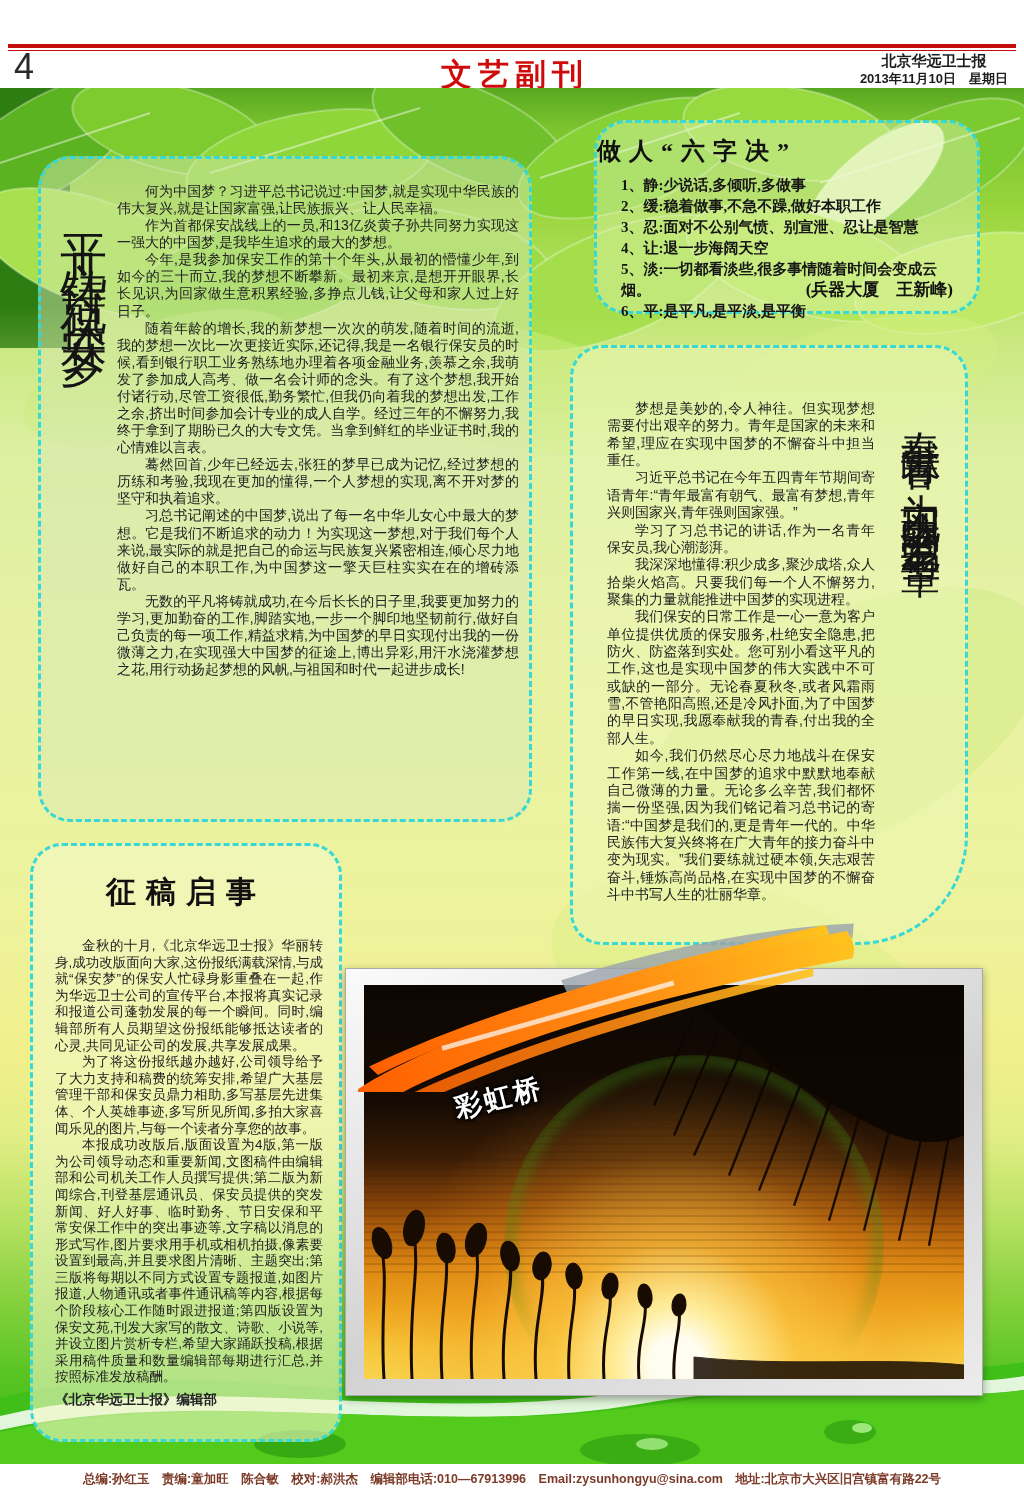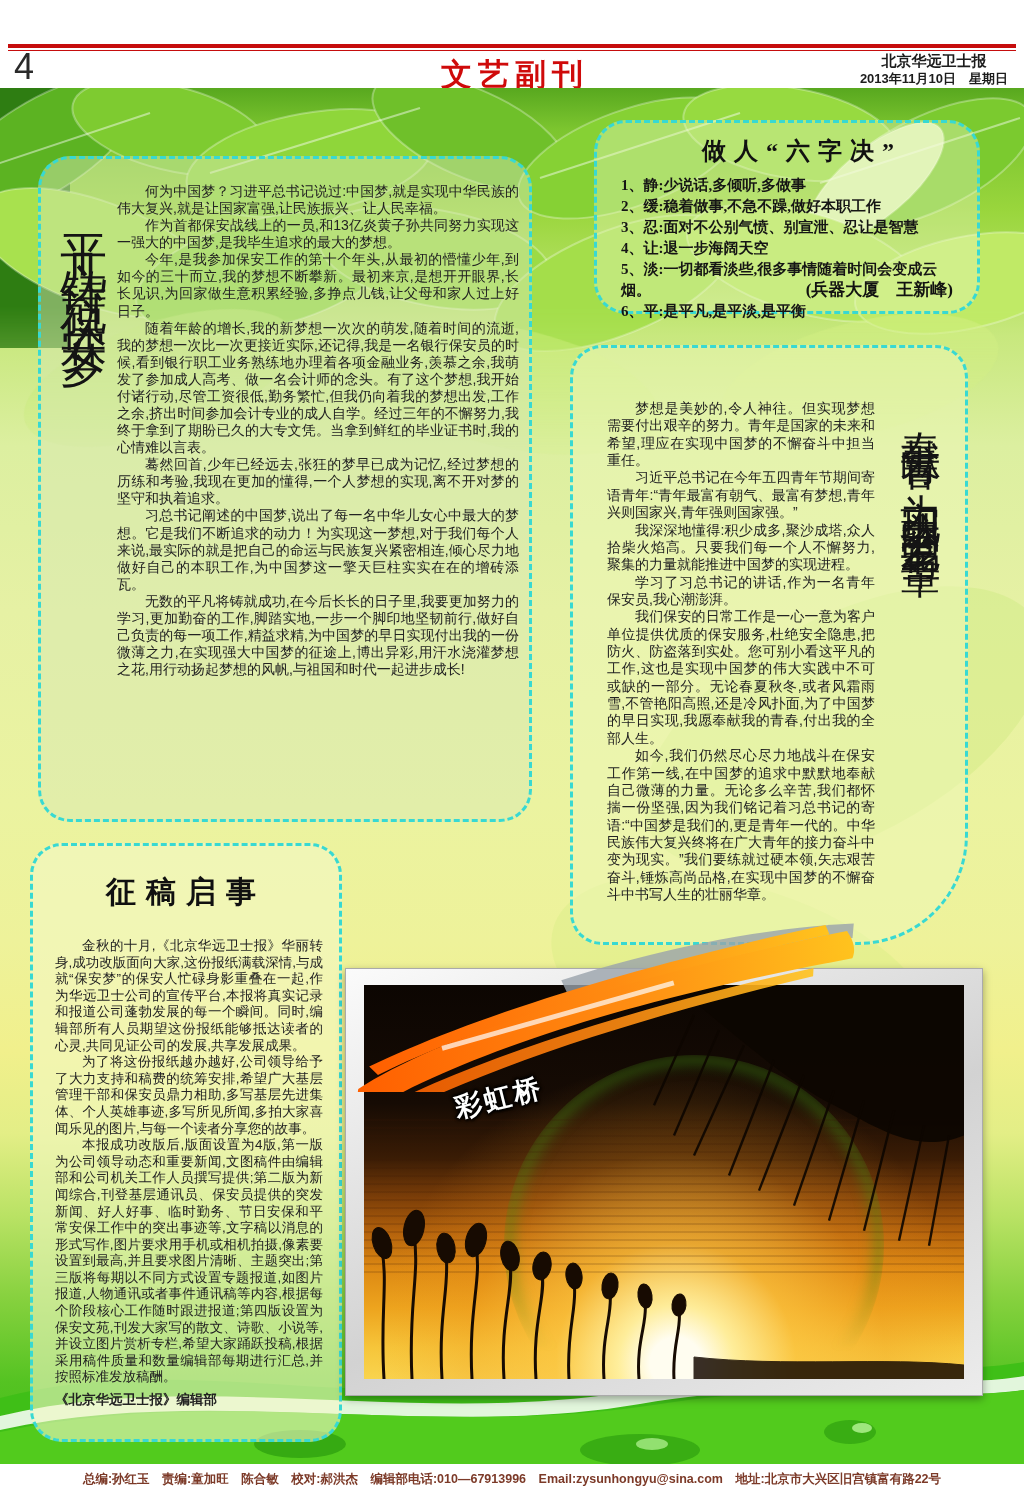--- a/index.html
+++ b/index.html
@@ -44,22 +44,22 @@
   .v-title-left{position:absolute;left:12px;top:38px;height:600px;font-size:47px;letter-spacing:18px;}
   .v-title-right{position:absolute;right:16px;top:52px;height:530px;font-size:40px;letter-spacing:7px;}
   .v-title-right .part2{margin-top:34px;display:inline-block;}
   .art-text{position:absolute;color:#222;text-align:justify;}
   .art-text p{margin:0;text-indent:2em;}
   .box-left .art-text{left:76px;top:24px;width:402px;font-size:14px;line-height:1.22;}
   .box-right .art-text{left:34px;top:52px;width:268px;font-size:14px;line-height:1.24;}
 
   
   .kai{font-family:"Liberation Serif",serif;}
-  .rules-title{position:absolute;left:0;right:0;top:12px;text-align:center;
-      font-size:24px;font-weight:bold;color:#111;letter-spacing:8px;padding-left:30px;}
+  .rules-title{position:absolute;left:0;right:0;top:12px;
+      font-size:24px;font-weight:bold;color:#111;letter-spacing:8px;}
   .rules-list{position:absolute;left:24px;top:52px;right:14px;font-size:15px;
       line-height:21px;color:#151515;font-weight:bold;}
   .rules-attrib{position:absolute;right:24px;bottom:10px;font-size:17px;font-weight:bold;color:#111;}
 
   
   .notice-title{position:absolute;left:0;right:0;top:26px;text-align:center;
       font-size:30px;font-weight:bold;color:#101010;letter-spacing:10px;}
   .notice-text{position:absolute;left:22px;right:16px;top:92px;font-size:13.5px;
       line-height:1.23;color:#222;text-align:justify;}
   .notice-text p{margin:0;text-indent:2em;}
@@ -179,22 +179,22 @@
       <div>5、淡:一切都看淡些,很多事情随着时间会变成云烟。</div>
       <div>6、平:是平凡,是平淡,是平衡</div>
     </div>
     <div class="rules-attrib kai">(兵器大厦　王新峰)</div>
   </div>
 
   <div class="dash-box box-right">
     <div class="art-text">
       <p>梦想是美妙的,令人神往。但实现梦想需要付出艰辛的努力。青年是国家的未来和希望,理应在实现中国梦的不懈奋斗中担当重任。</p>
       <p>习近平总书记在今年五四青年节期间寄语青年:“青年最富有朝气、最富有梦想,青年兴则国家兴,青年强则国家强。”</p>
+      <p>学习了习总书记的讲话,作为一名青年保安员,我心潮澎湃。</p>
       <p>我深深地懂得:积少成多,聚沙成塔,众人拾柴火焰高。只要我们每一个人不懈努力,聚集的力量就能推进中国梦的实现进程。</p>
-      <p>学习了习总书记的讲话,作为一名青年保安员,我心潮澎湃。</p>
       <p>我们保安的日常工作是一心一意为客户单位提供优质的保安服务,杜绝安全隐患,把防火、防盗落到实处。您可别小看这平凡的工作,这也是实现中国梦的伟大实践中不可或缺的一部分。无论春夏秋冬,或者风霜雨雪,不管艳阳高照,还是冷风扑面,为了中国梦的早日实现,我愿奉献我的青春,付出我的全部人生。</p>
       <p>如今,我们仍然尽心尽力地战斗在保安工作第一线,在中国梦的追求中默默地奉献自己微薄的力量。无论多么辛苦,我们都怀揣一份坚强,因为我们铭记着习总书记的寄语:“中国梦是我们的,更是青年一代的。中华民族伟大复兴终将在广大青年的接力奋斗中变为现实。”我们要练就过硬本领,矢志艰苦奋斗,锤炼高尚品格,在实现中国梦的不懈奋斗中书写人生的壮丽华章。</p>
     </div>
     <div class="v-title v-title-right">
       <span>奉献青春</span><span class="part2">为实现中国梦书写华章</span>
     </div>
   </div>
 
   <div class="dash-box box-notice">
     <div class="notice-title">征稿启事</div>

